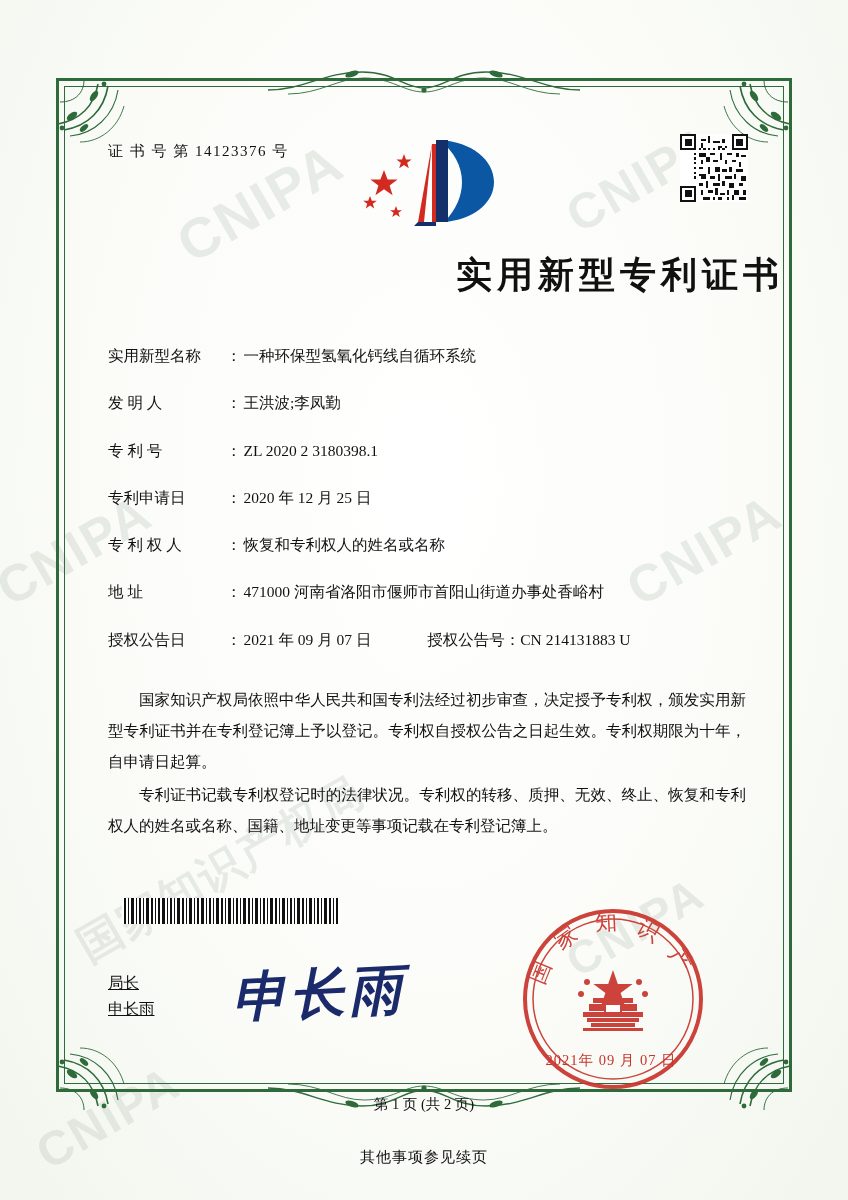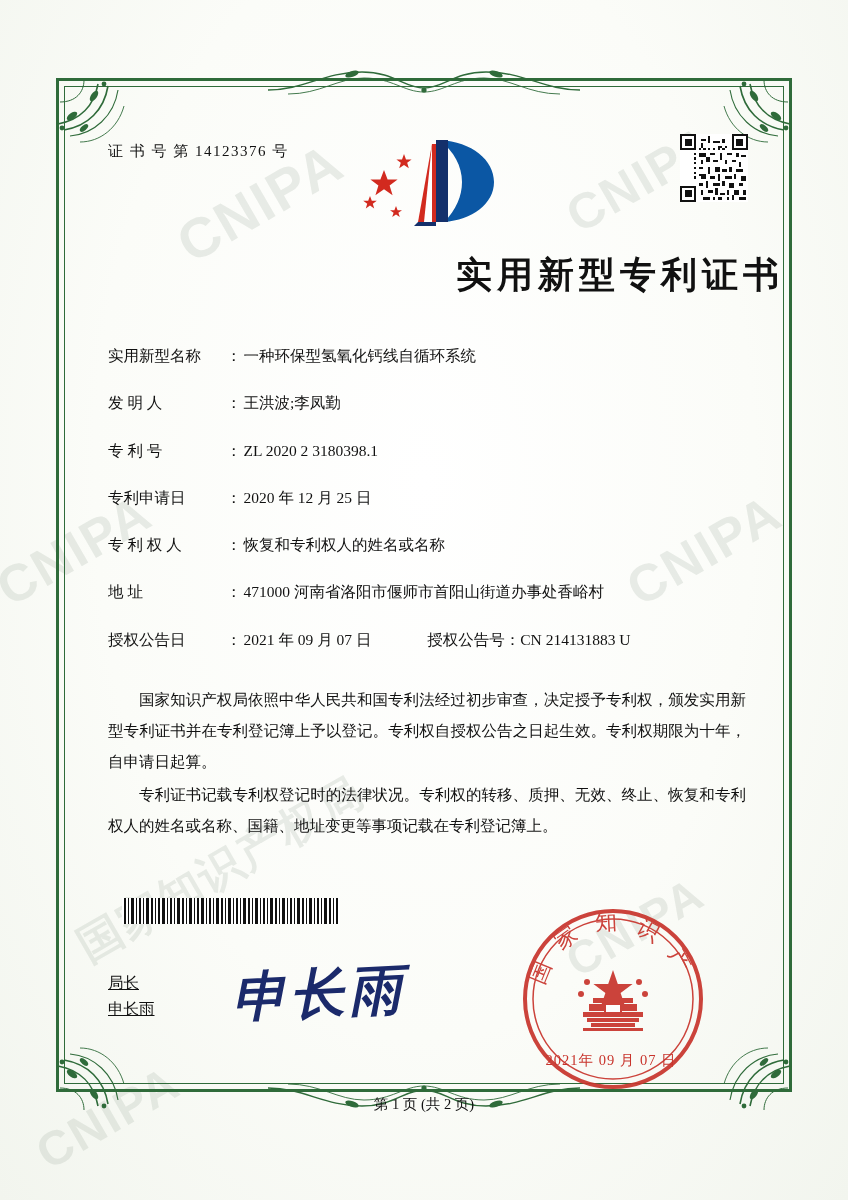--- a/index.html
+++ b/index.html
@@ -627,13 +627,14 @@
             <rect x="-30" y="22" width="60" height="3"></rect>
           </g>
         </g>
       </svg>
     </div>
     <div class="seal-date">2021年 09 月 07 日</div>
 
   </div>
 
   <div class="page-num">第 1 页 (共 2 页)</div>
+  <div class="footer-note">其他事项参见续页</div>
 </div>
 
 </body></html>

